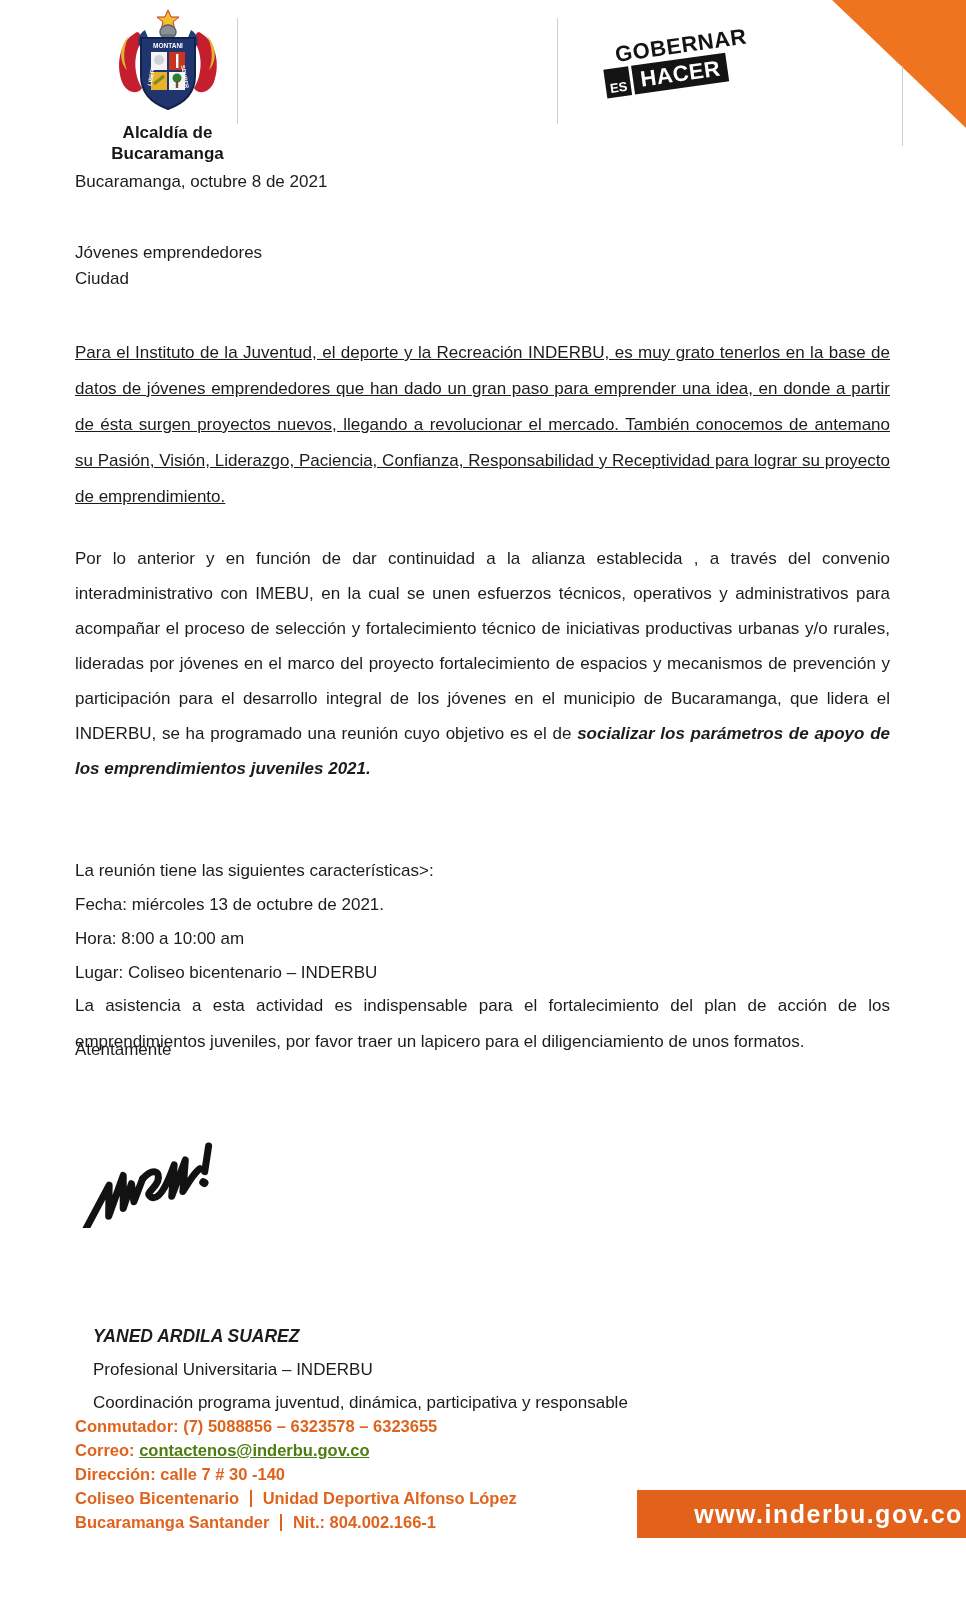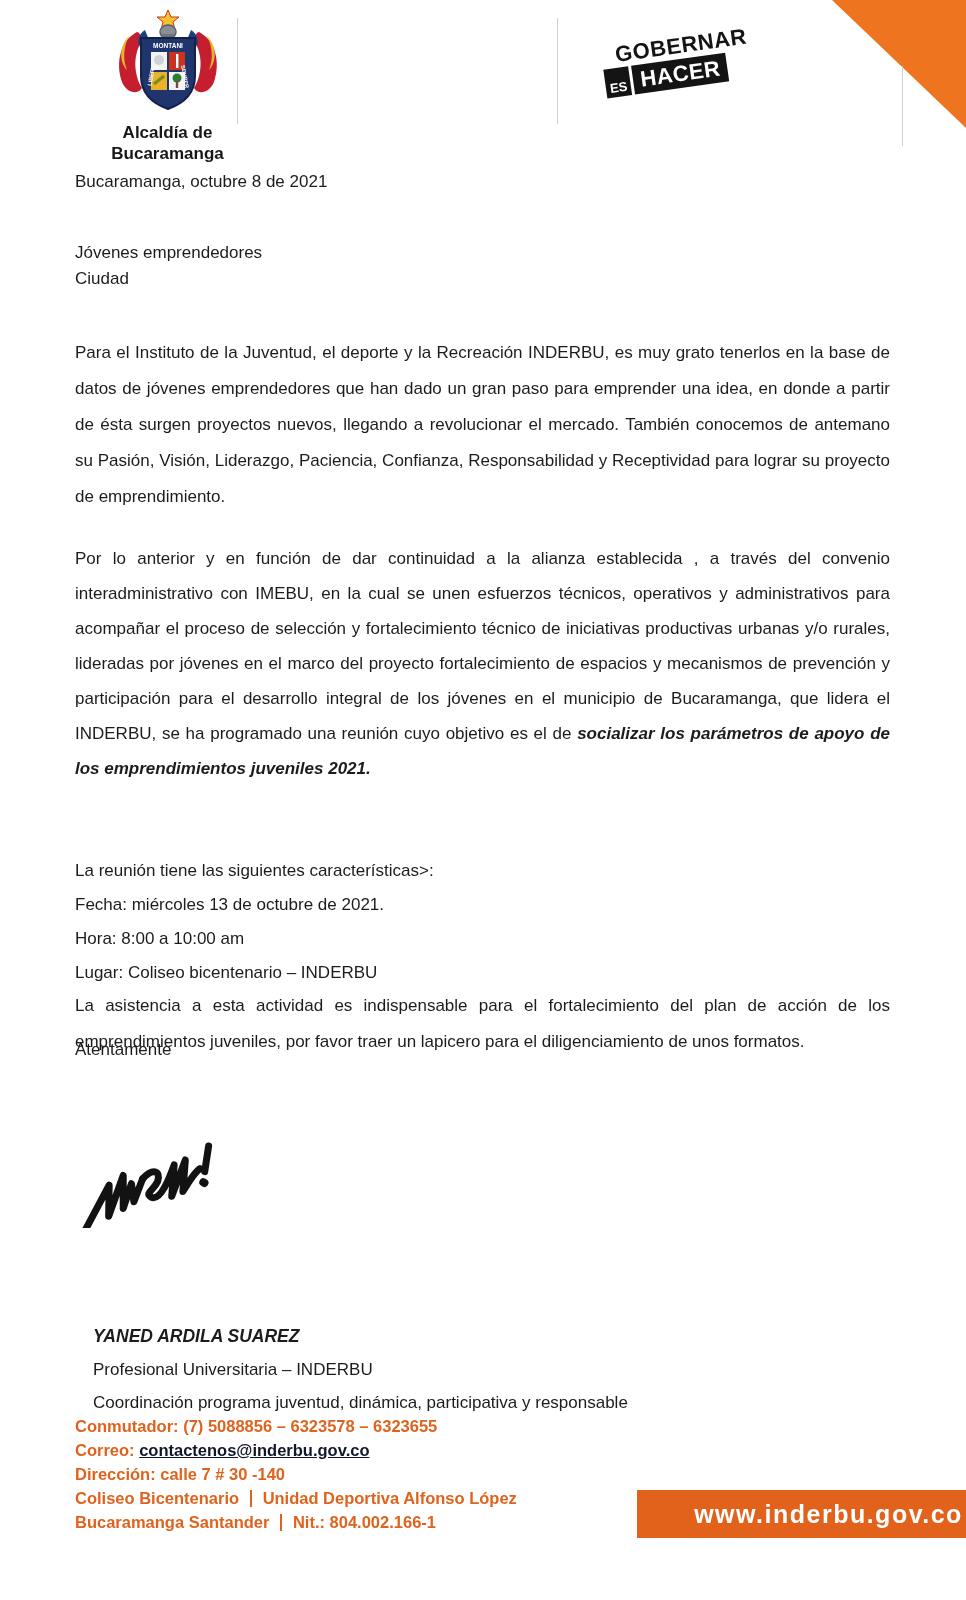--- a/index.html
+++ b/index.html
@@ -54,38 +54,38 @@
   .gobernar-hacer{
     background:#141414;color:#ffffff;font-size:22px;font-weight:900;
     padding:2px 7px 1px 7px;letter-spacing:0.5px;
   }
 
   
   .blk{position:absolute;left:75px;width:815px;font-size:17px;}
   .date-line{top:168px;line-height:28px;}
   .recipient{top:240px;line-height:26px;}
   .para{text-align:justify;line-height:36px;}
-  .p1{top:335px;}
+  .p1{top:335px;text-decoration:underline;}
   .p2{top:541px;line-height:35px;}
   .emph{font-weight:bold;font-style:italic;}
   .meeting{top:854px;line-height:34px;}
   .p3{top:988px;}
   .closing{top:1036px;line-height:28px;}
 
   .signature{position:absolute;left:68px;top:1138px;}
 
   .signer{top:1320px;line-height:33px;margin-left:18px;}
   .signer-name{font-weight:bold;font-style:italic;font-size:17.5px;}
 
   
   .footer-block{
     position:absolute;left:75px;top:1414px;width:560px;
     color:#DF631C;font-size:16.5px;font-weight:bold;line-height:24px;
   }
-  .email-link{color:#0f172a;text-decoration:underline;font-weight:bold;}
+  .email-link{color:#4d7c0f;text-decoration:underline;font-weight:bold;}
   .pipe{
     display:inline-block;width:1.5px;height:17px;background:currentColor;
     margin:0 11px;vertical-align:-3px;
   }
   .site-bar{
     position:absolute;left:637px;top:1490px;width:383px;height:48px;
     background:#E2621B;color:#ffffff;
     display:flex;align-items:center;justify-content:center;
     font-size:25px;font-weight:bold;letter-spacing:1.5px;
   }

